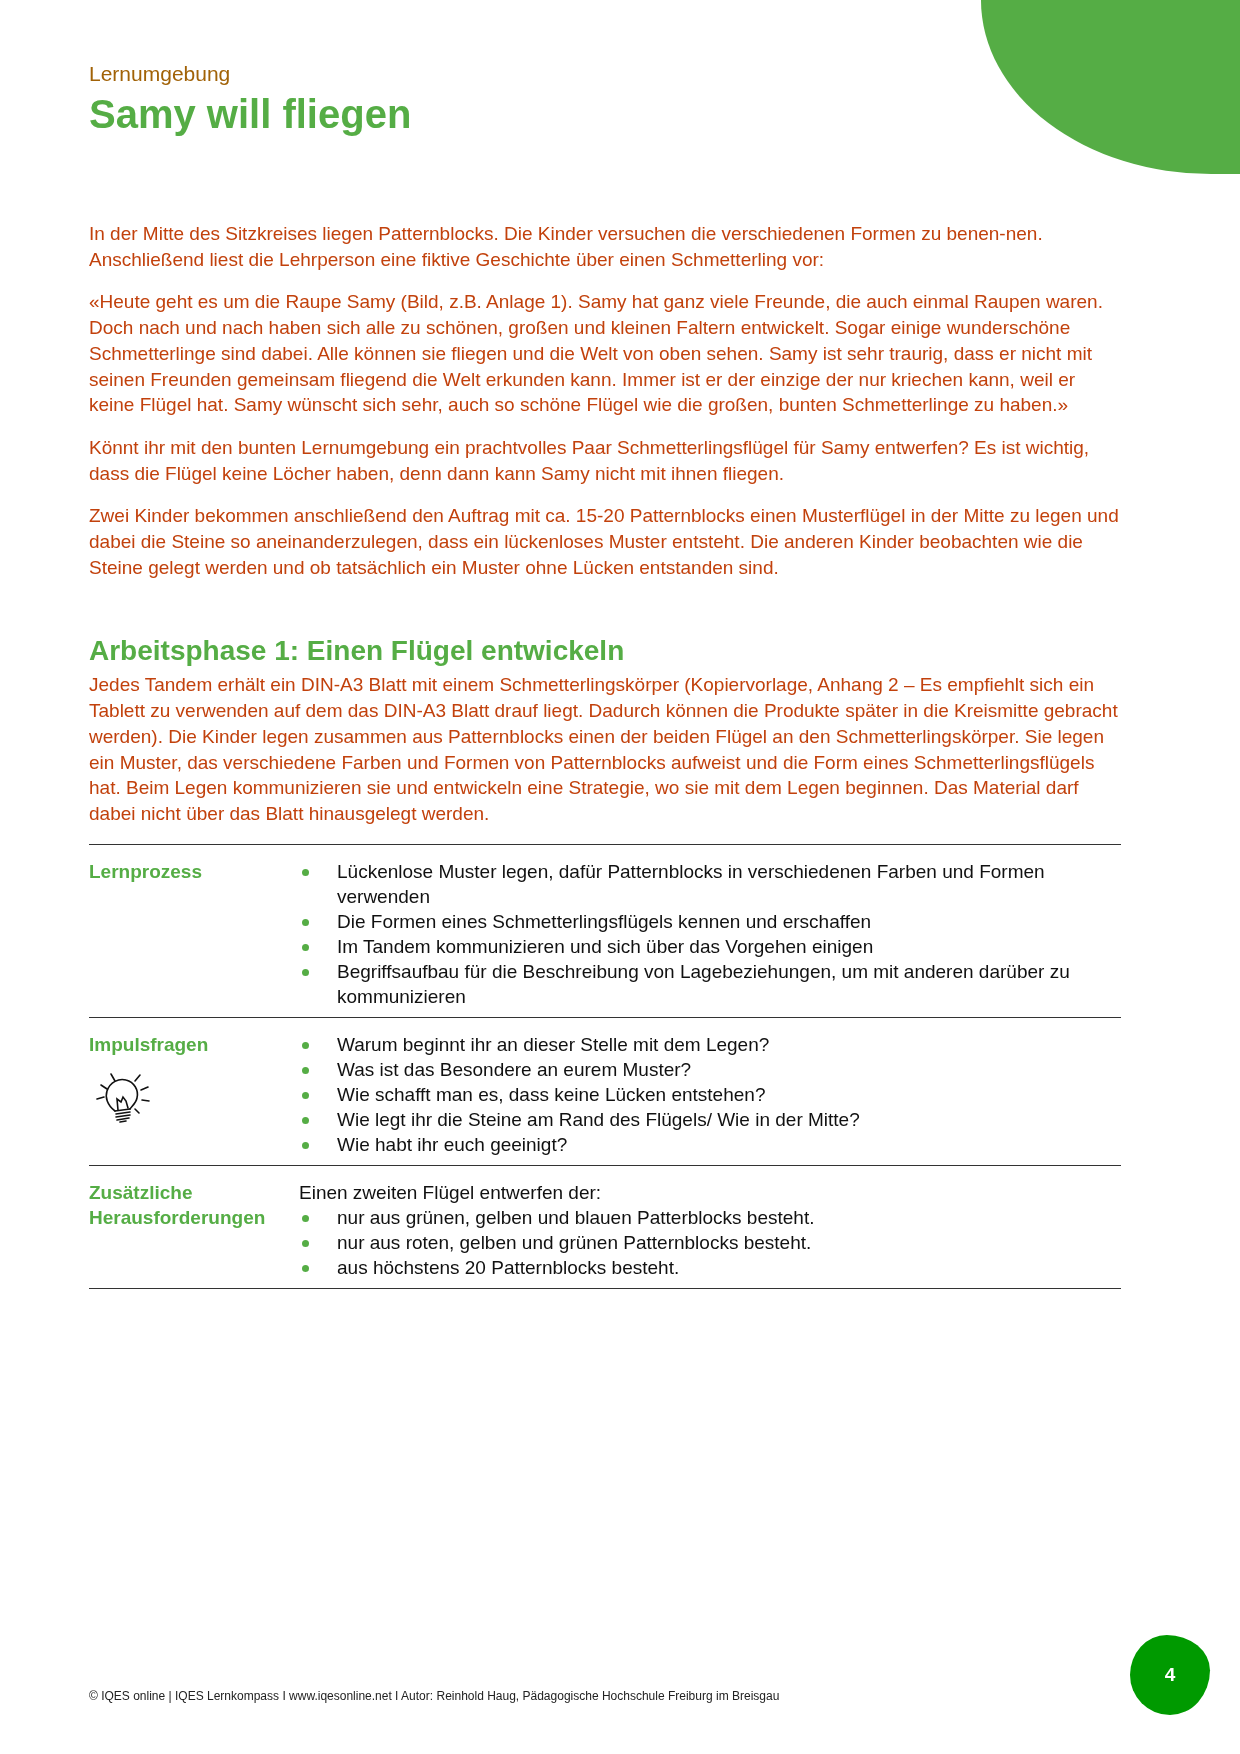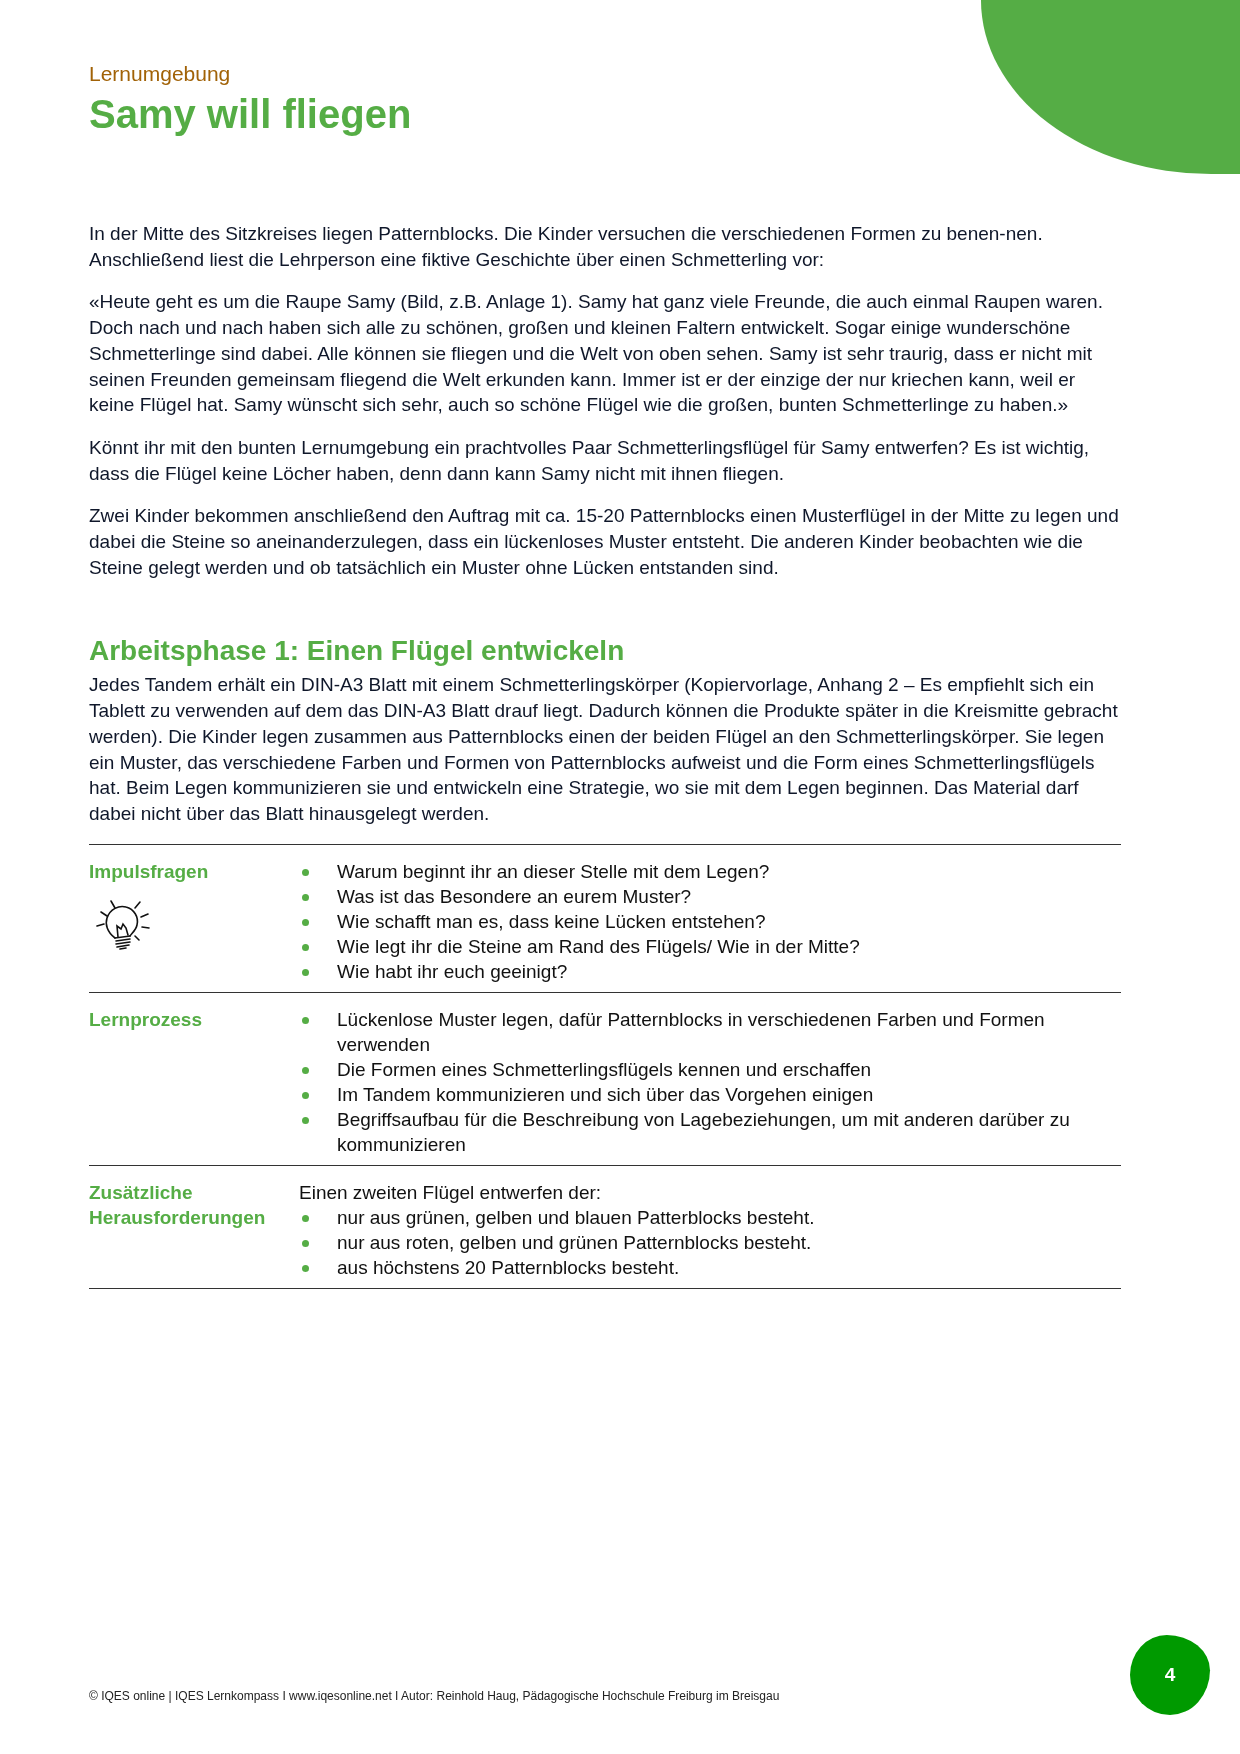--- a/index.html
+++ b/index.html
@@ -13,21 +13,21 @@
     background: #55ad45;
     border-bottom-left-radius: 230px 174px;
   }
   .kicker { position: absolute; left: 89px; top: 62px; font-size: 21px; color: #a16207; }
   .title { position: absolute; left: 89px; top: 92px; font-size: 40px; font-weight: bold; color: #55ad45; }
 
   .content { position: absolute; left: 89px; top: 221px; width: 1032px; }
   h2 {
     font-size: 28px; font-weight: bold; color: #55ad45; margin: 0 0 4px 0; line-height: 34px;
   }
-  p { font-size: 19px; line-height: 25.7px; margin: 0 0 17px 0; color: #0f172a; }
+  p { font-size: 19px; line-height: 25.7px; margin: 0 0 17px 0; color: #c2410c; }
   .sec2 { margin-top: 54px; }
 
   .info-table { width: 1032px; border-collapse: collapse; margin-top: 2px; }
   .info-table td { vertical-align: top; padding: 14px 0 8px 0; font-size: 19px; line-height: 25px; }
   .info-table tr { border-top: 1.5px solid #333; }
   .info-table tr:last-child { border-bottom: 1.5px solid #333; }
   .label-cell { width: 210px; color: #55ad45; font-weight: bold; font-size: 19px; }
   .bullets { list-style: none; margin: 0; padding: 0; }
   .bullets li { position: relative; padding-left: 38px; }
   .bullets li::before {
@@ -62,51 +62,51 @@
   </section>
 
   <section class="sec2">
     <h2>Arbeitsphase 1: Einen Flügel entwickeln</h2>
     <p>Jedes Tandem erhält ein DIN-A3 Blatt mit einem Schmetterlingskörper (Kopiervorlage, Anhang 2 – Es empfiehlt sich ein Tablett zu verwenden auf dem das DIN-A3 Blatt drauf liegt. Dadurch können die Produkte später in die Kreismitte gebracht werden). Die Kinder legen zusammen aus Patternblocks einen der beiden Flügel an den Schmetterlingskörper. Sie legen ein Muster, das verschiedene Farben und Formen von Patternblocks aufweist und die Form eines Schmetterlingsflügels hat. Beim Legen kommunizieren sie und entwickeln eine Strategie, wo sie mit dem Legen beginnen. Das Material darf dabei nicht über das Blatt hinausgelegt werden.</p>
   </section>
 
   <table class="info-table">
     <tbody>
         <tr>
+      <td class="label-cell">Lernprozess</td>
+      <td>
+        <ul class="bullets">
+          <li>Lückenlose Muster legen, dafür Patternblocks in verschiedenen Farben und Formen verwenden</li>
+          <li>Die Formen eines Schmetterlingsflügels kennen und erschaffen</li>
+          <li>Im Tandem kommunizieren und sich über das Vorgehen einigen</li>
+          <li>Begriffsaufbau für die Beschreibung von Lagebeziehungen, um mit anderen darüber zu kommunizieren</li>
+        </ul>
+      </td>
+    </tr>
+    <tr>
       <td class="label-cell">
         <div>Impulsfragen</div>
         <svg class="bulb" viewBox="0 0 60 62">
           <g fill="none" stroke="#111" stroke-width="1.6" stroke-linecap="round">
             <path d="M22 44 C14 38 12 30 14 24 C17 15 26 11 33 13 C41 15 46 23 44 31 C43 36 39 39 37 42"></path>
             <path d="M22 44 L37 42"></path>
             <path d="M23 47 L37 45 M23 50 L37 48 M24 53 L36 51"></path>
             <path d="M27 55 L33 54"></path>
             <path d="M25 43 L24 32 L28 35 L30 30 L33 34 L35 41"></path>
             <path d="M18 7 L22 14 M8 18 L14 22 M4 32 L11 30 M47 8 L42 14 M55 20 L48 23 M56 34 L49 33 M46 46 L42 42"></path>
           </g>
         </svg>
       </td>
       <td>
         <ul class="bullets">
           <li>Warum beginnt ihr an dieser Stelle mit dem Legen?</li>
           <li>Was ist das Besondere an eurem Muster?</li>
           <li>Wie schafft man es, dass keine Lücken entstehen?</li>
           <li>Wie legt ihr die Steine am Rand des Flügels/ Wie in der Mitte?</li>
           <li>Wie habt ihr euch geeinigt?</li>
-        </ul>
-      </td>
-    </tr>
-    <tr>
-      <td class="label-cell">Lernprozess</td>
-      <td>
-        <ul class="bullets">
-          <li>Lückenlose Muster legen, dafür Patternblocks in verschiedenen Farben und Formen verwenden</li>
-          <li>Die Formen eines Schmetterlingsflügels kennen und erschaffen</li>
-          <li>Im Tandem kommunizieren und sich über das Vorgehen einigen</li>
-          <li>Begriffsaufbau für die Beschreibung von Lagebeziehungen, um mit anderen darüber zu kommunizieren</li>
         </ul>
       </td>
     </tr>
     <tr>
       <td class="label-cell">
         <div>Zusätzliche</div>
         <div>Herausforderungen</div>
       </td>
       <td>
         <div>Einen zweiten Flügel entwerfen der:</div>

